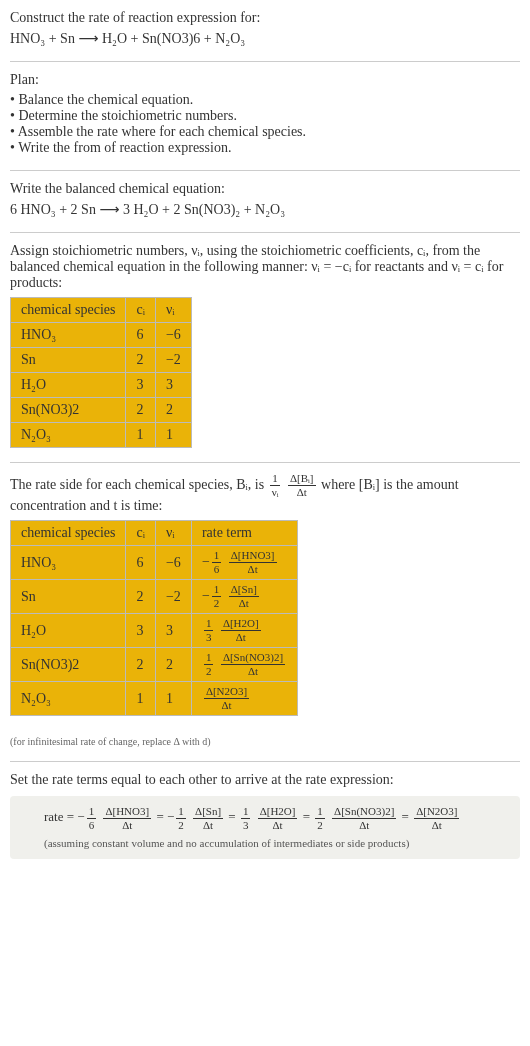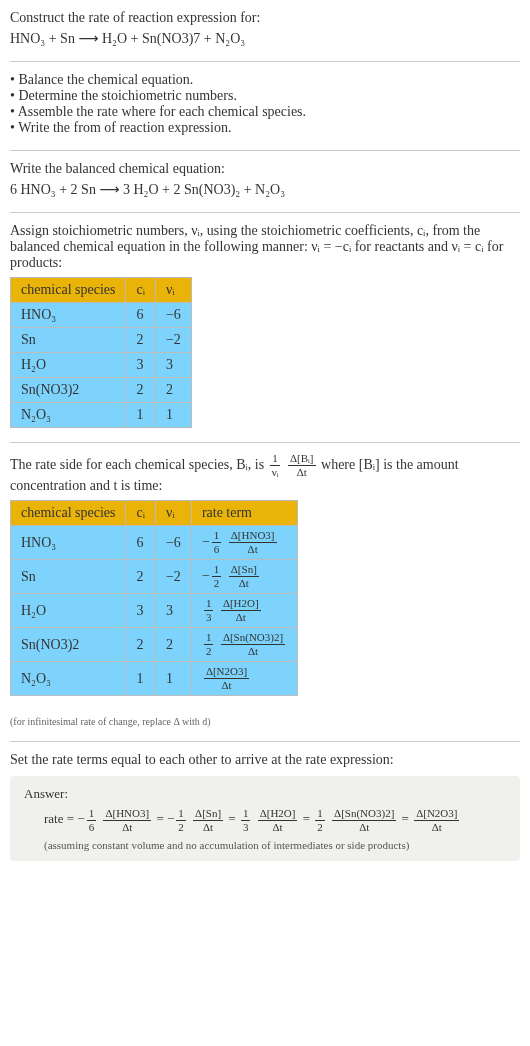--- a/index.html
+++ b/index.html
@@ -22,21 +22,21 @@
   .note { font-size: 10px; color: #666; margin-top:20px;}
   table.stoich {
     border-collapse: collapse;
     margin-top: 6px;
     font-size: 14px;
   }
   table.stoich th, table.stoich td {
     border: 1px solid #bbb;
     padding: 4px 10px;
     text-align: left;
-    background: #7dd3fc;
+    background: #eab308;
   }
   table.stoich th { background: #eab308; font-weight: normal;}
   .answer-box {
     background: #f0f0ec;
     border-radius: 4px;
     padding: 10px 14px;
     margin-top: 8px;
     font-size: 13px;
   }
   .answer-title { margin-bottom: 6px; }
@@ -61,26 +61,27 @@
   }
   .plan ul { list-style: none; padding-left:0; margin:4px 0;}
   .plan li::before { content: "• "; }
   .eqline { margin: 4px 0; }
 </style>
 </head>
 <body>
 
 <div class="intro">
   <div class="line">Construct the rate of reaction expression for:</div>
-  <div class="eqline">HNO₃ + Sn ⟶ H₂O + Sn(NO3)7 + N₂O₃</div>
+  <div class="eqline">HNO₃ + Sn ⟶ H₂O + Sn(NO3)6 + N₂O₃</div>
 </div>
 
 <hr class="sep">
 
 <div class="plan">
+  <div class="line">Plan:</div>
   <ul>
     <li>Balance the chemical equation.</li>
     <li>Determine the stoichiometric numbers.</li>
     <li>Assemble the rate where for each chemical species.</li>
     <li>Write the from of reaction expression.</li>
   </ul>
 </div>
 
 <hr class="sep">
 
@@ -188,16 +189,15 @@
       </tbody>
   </table>
   <div class="note">(for infinitesimal rate of change, replace Δ with d)</div>
 </div>
 
 <hr class="sep">
 
 <div class="line">Set the rate terms equal to each other to arrive at the rate expression:</div>
 
 <div class="answer-box">
-  <div class="answer-title">Answer:</div>
   <div class="answer-expr" id="answer-expr">rate = −<span class="frac"><span class="num">1</span><span class="den">6</span></span> <span class="frac"><span class="num">Δ[HNO3]</span><span class="den">Δt</span></span> = −<span class="frac"><span class="num">1</span><span class="den">2</span></span> <span class="frac"><span class="num">Δ[Sn]</span><span class="den">Δt</span></span> = <span class="frac"><span class="num">1</span><span class="den">3</span></span> <span class="frac"><span class="num">Δ[H2O]</span><span class="den">Δt</span></span> = <span class="frac"><span class="num">1</span><span class="den">2</span></span> <span class="frac"><span class="num">Δ[Sn(NO3)2]</span><span class="den">Δt</span></span> = <span class="frac"><span class="num">Δ[N2O3]</span><span class="den">Δt</span></span></div>
   <div class="answer-note">(assuming constant volume and no accumulation of intermediates or side products)</div>
 </div>
 
 </body></html>

